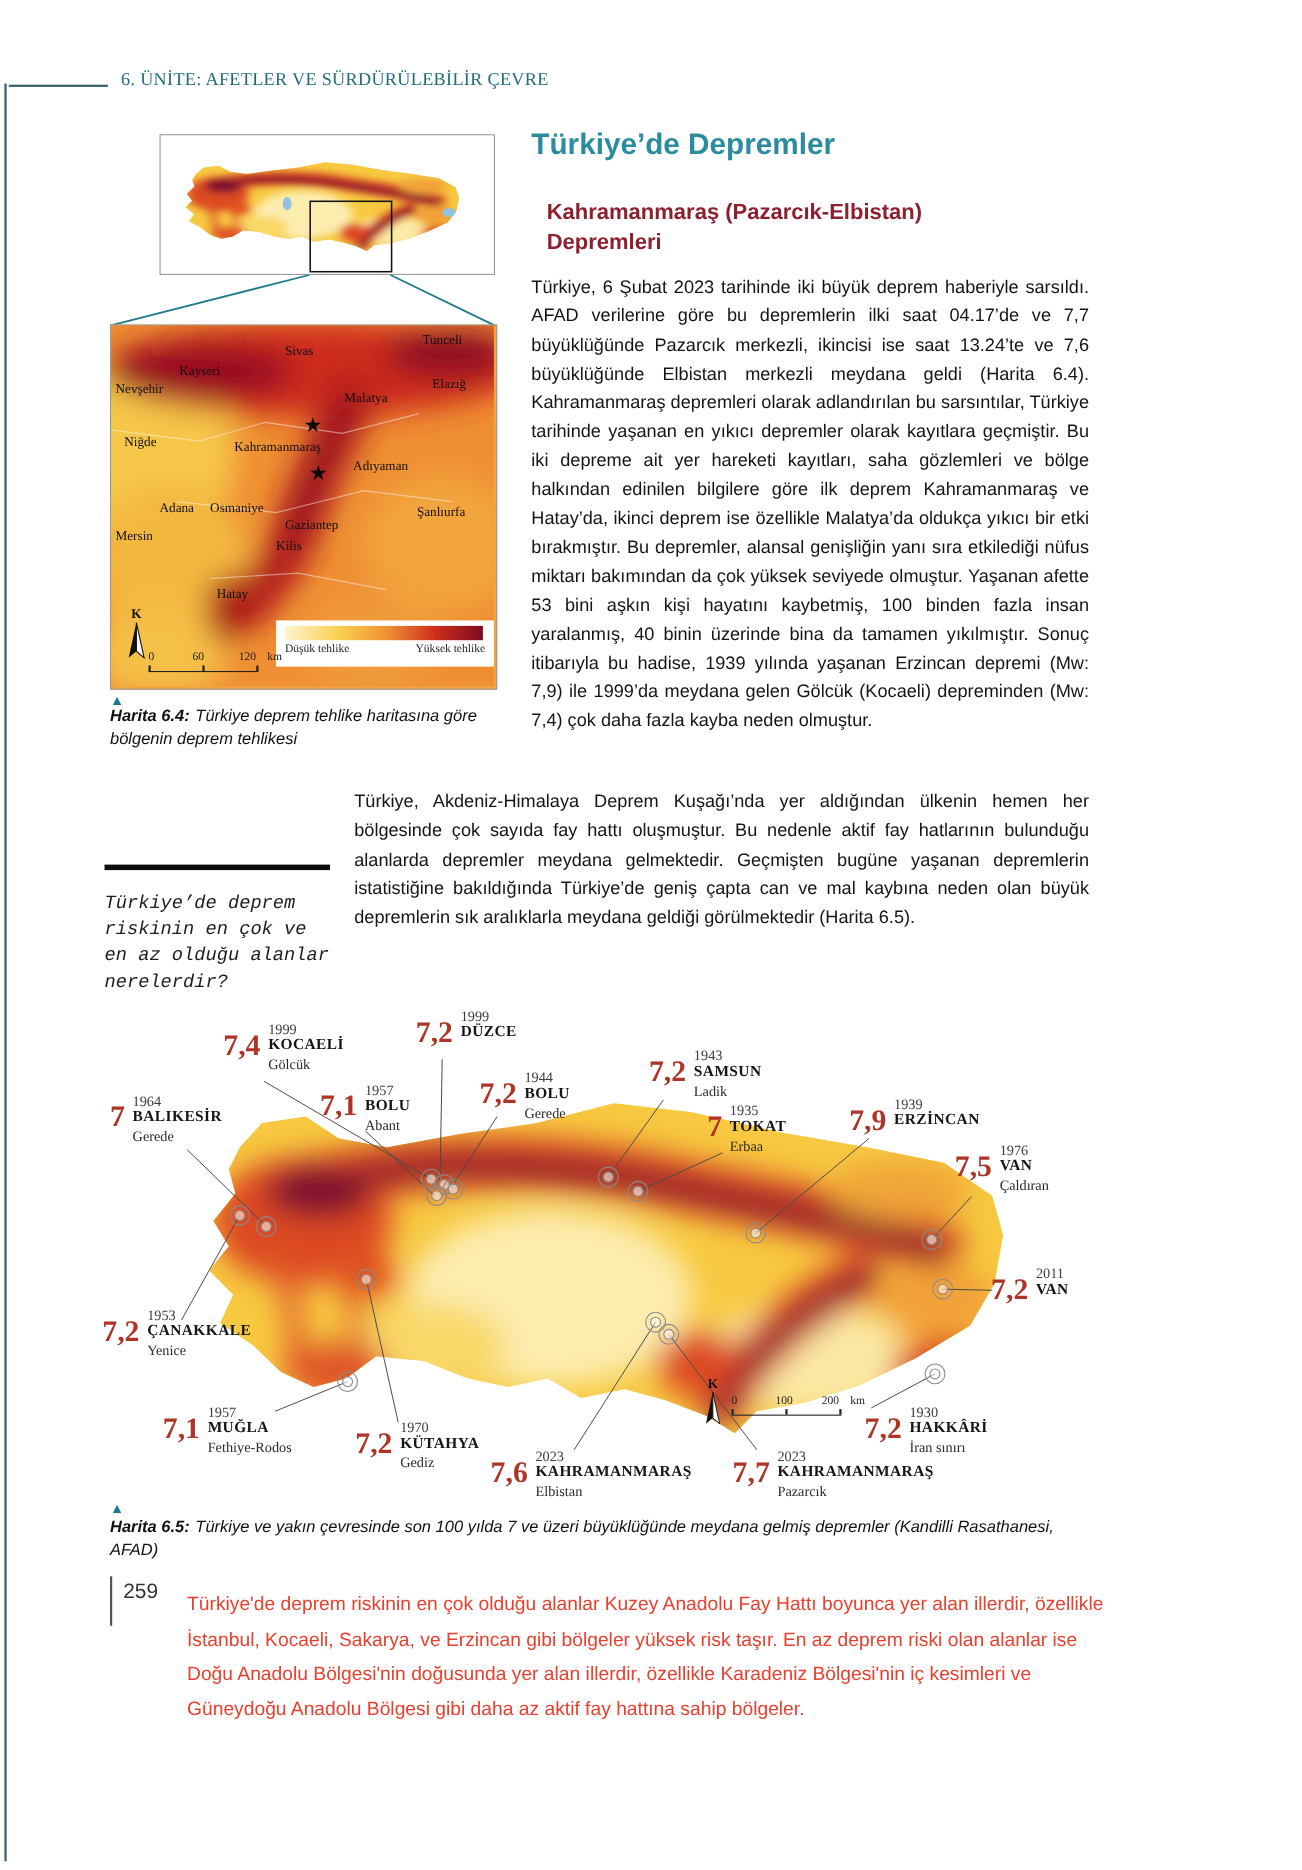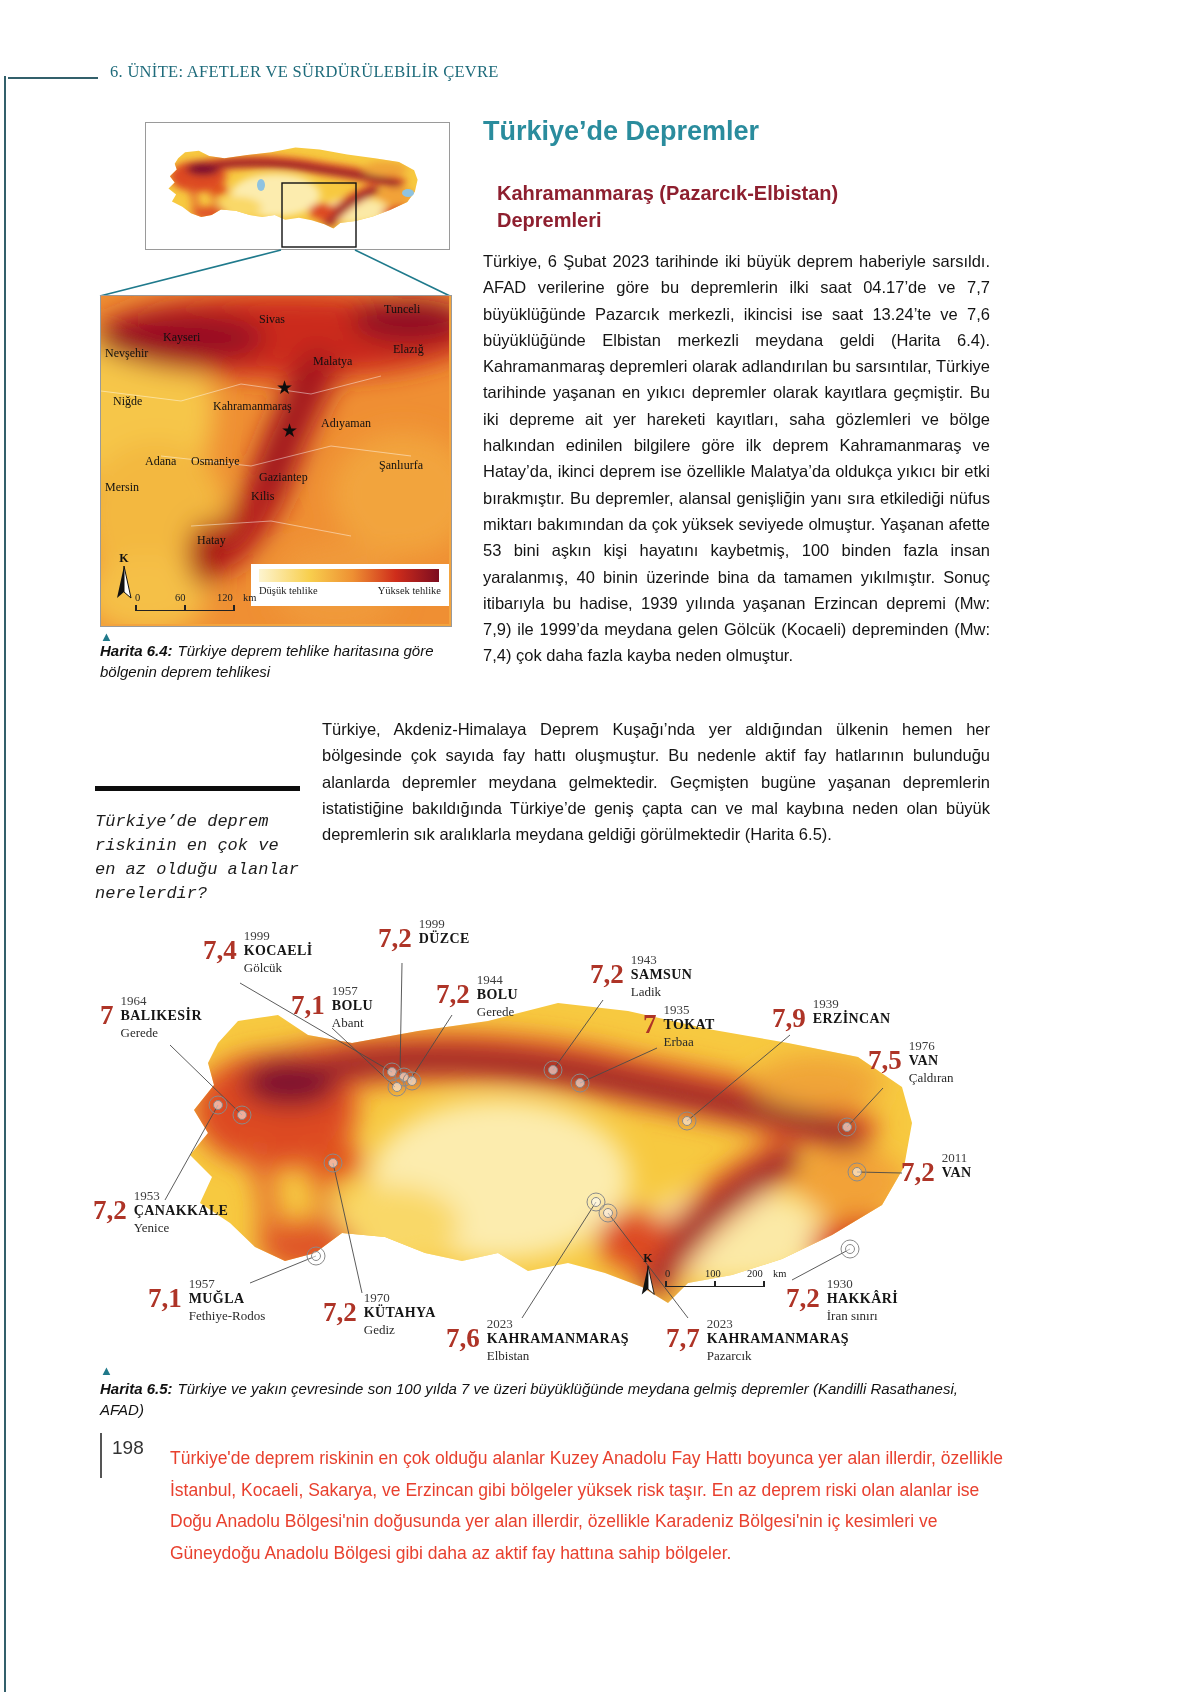--- a/index.html
+++ b/index.html
@@ -424,17 +424,17 @@
         </div>
     </div>
   </div>
 
   <div class="cap-tri" style="left:100px;top:1364px">▲</div>
   <p class="fig-caption" style="left:100px;top:1378px;width:870px;margin:0">
     <span class="cap-label">Harita 6.5:</span><span>Türkiye ve yakın çevresinde son 100 yılda 7 ve üzeri büyüklüğünde meydana gelmiş depremler (Kandilli Rasathanesi, AFAD)</span>
   </p>
 
   <div class="page-num-rule"></div>
-  <div class="page-num">198</div>
+  <div class="page-num">259</div>
 
   <div class="answer">Türkiye'de deprem riskinin en çok olduğu alanlar Kuzey Anadolu Fay Hattı boyunca yer alan illerdir, özellikle İstanbul, Kocaeli, Sakarya, ve Erzincan gibi bölgeler yüksek risk taşır. En az deprem riski olan alanlar ise Doğu Anadolu Bölgesi'nin doğusunda yer alan illerdir, özellikle Karadeniz Bölgesi'nin iç kesimleri ve Güneydoğu Anadolu Bölgesi gibi daha az aktif fay hattına sahip bölgeler.</div>
 
 </div>
 
 </body></html>

